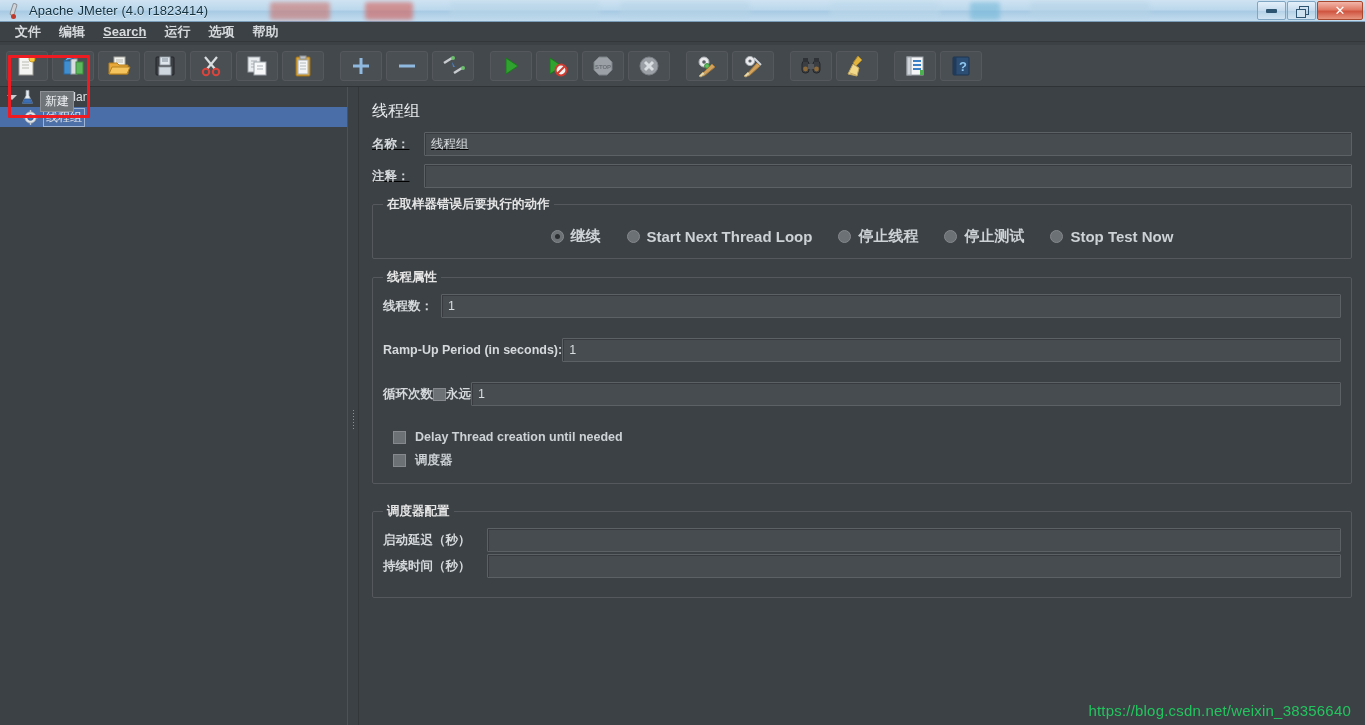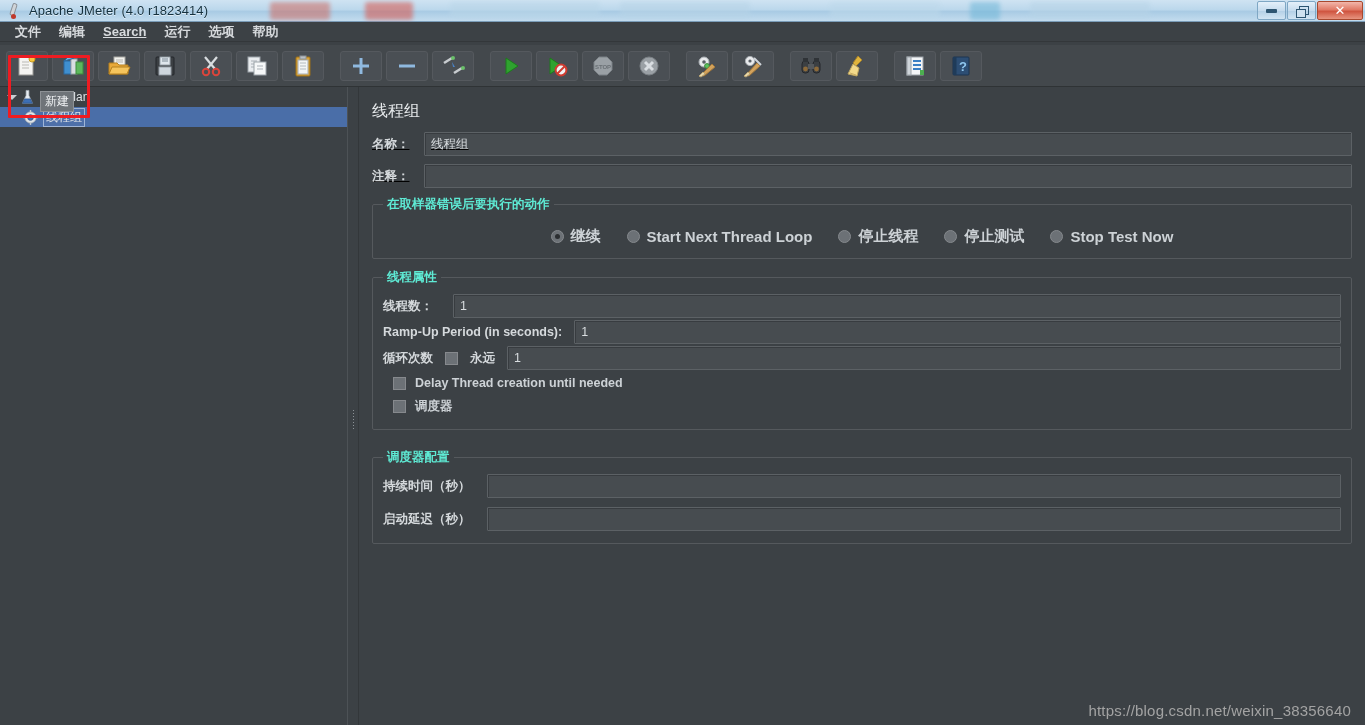--- a/index.html
+++ b/index.html
@@ -154,38 +154,38 @@
     font-size: 12.5px; color: #d9dde0; padding: 0 6px;
     display: flex; align-items: center;
   }
   .field.inset { box-shadow: inset 1px 1px 0 rgba(0,0,0,.2); }
 
   fieldset.group {
     margin: 8px 13px 0 13px; border: 1px solid #55595d; border-radius: 2px;
     padding: 8px 10px 10px 10px;
   }
   fieldset.group > legend {
-    font-size: 12.5px; color: #5eead4; font-weight: bold; padding: 0 4px;
+    font-size: 12.5px; color: #e5e5e5; font-weight: bold; padding: 0 4px;
   }
   .radio-row {
     display: flex; align-items: center; justify-content: center; gap: 26px;
     padding: 6px 0 2px 0;
   }
   .radio-item { display: flex; align-items: center; gap: 7px; }
   .radio {
     width: 13px; height: 13px; border-radius: 50%;
     background: #6c7176; border: 1px solid #85898d; position: relative; flex: 0 0 auto;
   }
   .radio.checked::after {
     content: ""; position: absolute; left: 3px; top: 3px;
     width: 5px; height: 5px; border-radius: 50%; background: #2b2e31;
   }
   .radio-label { font-size: 15px; color: #cdd2d6; font-weight: bold; white-space: nowrap; }
 
-  .grow-row { display: flex; align-items: center; gap: 12px; margin-bottom: 2px; }
+  .grow-row { display: flex; align-items: center; gap: 0; margin-bottom: 20px; }
   .grow-row .glabel { font-size: 12.5px; color: #d5d9dc; font-weight: bold; white-space: nowrap; }
   .checkbox {
     width: 13px; height: 13px; background: #6c7176;
     border: 1px solid #86898d; flex: 0 0 auto;
   }
   .check-row { display: flex; align-items: center; gap: 9px; padding: 4px 0 4px 10px; }
   .check-label { font-size: 12.5px; color: #cdd2d6; font-weight: bold; }
 
   .sched-row { display: flex; align-items: center; margin-bottom: 9px; }
   .sched-label { font-size: 12.5px; color: #d5d9dc; font-weight: bold; width: 104px; }
@@ -195,21 +195,21 @@
     position: absolute; left: 8px; top: 55px; width: 82px; height: 63px;
     border: 3px solid #ee1c22; border-radius: 1px; pointer-events: none; z-index: 40;
   }
   .tooltip {
     position: absolute; left: 40px; top: 91px; z-index: 45;
     background: #6f7479; border: 1px solid #8d9195; color: #f0f2f4;
     font-size: 12px; padding: 1px 4px; white-space: nowrap;
   }
   .watermark {
     position: absolute; right: 14px; bottom: 6px; z-index: 30;
-    font-size: 15px; color: #a3a3a3; letter-spacing: .2px;
+    font-size: 15px; color: #22c55e; letter-spacing: .2px;
   }
 </style>
 </head>
 <body>
 
 <div id="app">
 
   <div class="titlebar">
     <div class="tb-icon"></div>
     <div class="tb-title">Apache JMeter (4.0 r1823414)</div>
@@ -552,29 +552,29 @@
 
       <div class="check-row">
         <span class="checkbox"></span>
         <span class="check-label">调度器</span>
       </div>
     </fieldset>
 
     <fieldset class="group" style="margin-top:19px">
       <legend>调度器配置</legend>
 
+      <div class="sched-row" style="margin-bottom:2px">
+        <span class="sched-label">启动延迟（秒）</span>
+        <div class="field inset"></div>
+      </div>
+
       <div class="sched-row">
         <span class="sched-label">持续时间（秒）</span>
         <div class="field inset"></div>
       </div>
-
-      <div class="sched-row" style="margin-bottom:2px">
-        <span class="sched-label">启动延迟（秒）</span>
-        <div class="field inset"></div>
-      </div>
     </fieldset>
   </div>
 
   <div class="redbox"></div>
   <div class="tooltip">新建</div>
   <div class="watermark">https://blog.csdn.net/weixin_38356640</div>
 
 </div>
 
 </body></html>

